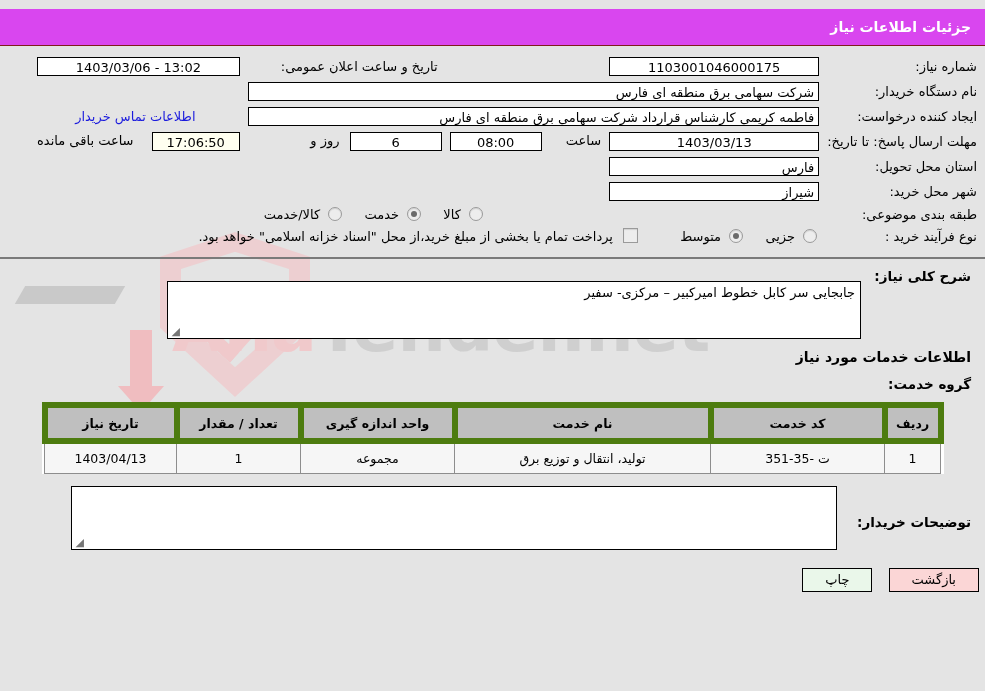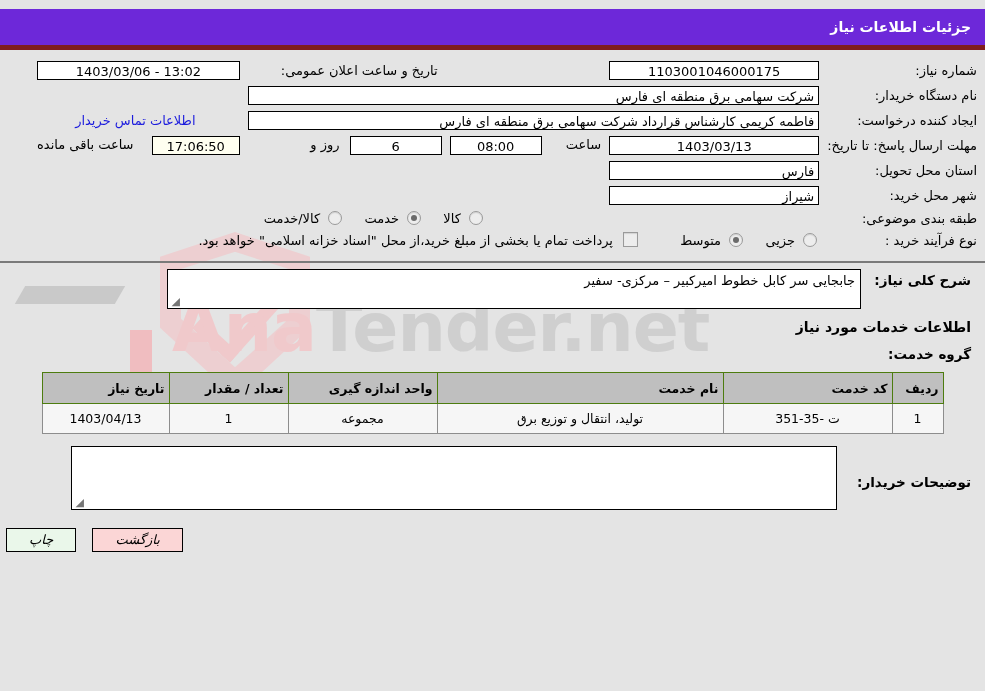--- a/index.html
+++ b/index.html
@@ -98,29 +98,29 @@
   }
   .wm-grey-2 {
     left: 20px; top: 286px; width: 100px; height: 18px;
     transform: skewX(-30deg);
   }
 
   
   #page { position: relative; z-index: 2; }
 
   .titlebar {
-    background: #6d28d9;
+    background: #d946ef;
     color: #ffffff;
     height: 36px;
     line-height: 36px;
     padding: 0 14px 0 0;
     font-size: 14px;
     font-weight: bold;
     text-align: right;
-    border-bottom: 5px solid #7f1d1d;
+    border-bottom: 1px solid #7f1d1d;
     margin-top: 9px;
   }
 
   .panel {
     border-bottom: 2px solid #7a7a7a;
     padding: 8px 0 10px 0;
   }
 
   .frm {
     width: 100%;
@@ -238,40 +238,39 @@
 
   table.grid {
     border-collapse: collapse;
     width: 902px;
     margin: 6px auto 0 auto;
     font-size: 12.5px;
     background: #fff;
   }
   table.grid th {
     background: #bfbfbf;
-    border: 1px solid #4d7c0f;
+    border: 6px solid #4d7c0f;
     font-weight: bold;
     height: 26px;
     padding: 2px 4px;
-    text-align: right;
+    text-align: center;
     white-space: nowrap;
   }
   table.grid td {
     background: #f6f6f6;
     border: 1px solid #8d8d8d;
     height: 25px;
     padding: 2px 20px;
     text-align: center;
     white-space: nowrap;
   }
 
   .btnbar {
-    text-align: left;
+    text-align: right;
     padding-top: 14px;
-    font-style: italic;
   }
   .btn {
     display: inline-block;
     border: 1px solid #000;
     font-family: "DejaVu Sans", "Liberation Sans", sans-serif;
     font-size: 13px;
     padding: 2px 22px;
     margin: 0 6px;
     cursor: pointer;
     line-height: 18px;
@@ -413,21 +412,21 @@
         <td></td>
       </tr>
 
     </tbody>
       </table>
   </div>
 
   <div class="sec">
     <div class="sec-row" style="justify-content:flex-start">
       <div class="bold-lbl" style="width:100px; text-align:right">شرح کلی نیاز:</div>
-      <div class="textarea" style="width:694px; height:40px;">
+      <div class="textarea" style="width:694px; height:58px;margin-top:16px;">
         <span>جابجایی سر کابل خطوط امیرکبیر – مرکزی- سفیر</span>
         <span class="resize-grip">◢</span>
       </div>
     </div>
   </div>
 
   <div class="heading">اطلاعات خدمات مورد نیاز</div>
 
   <div class="sec">
     <div class="sec-row">

